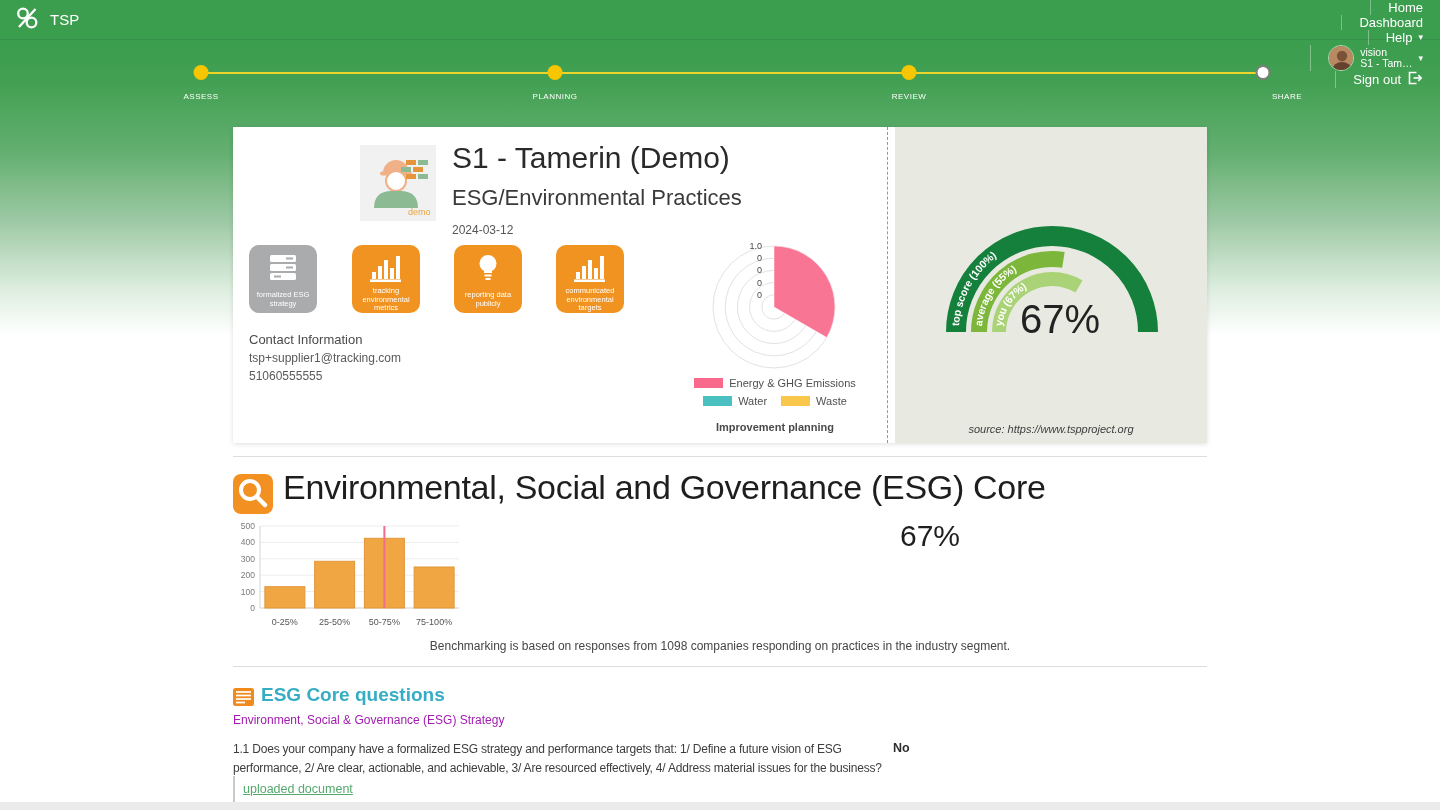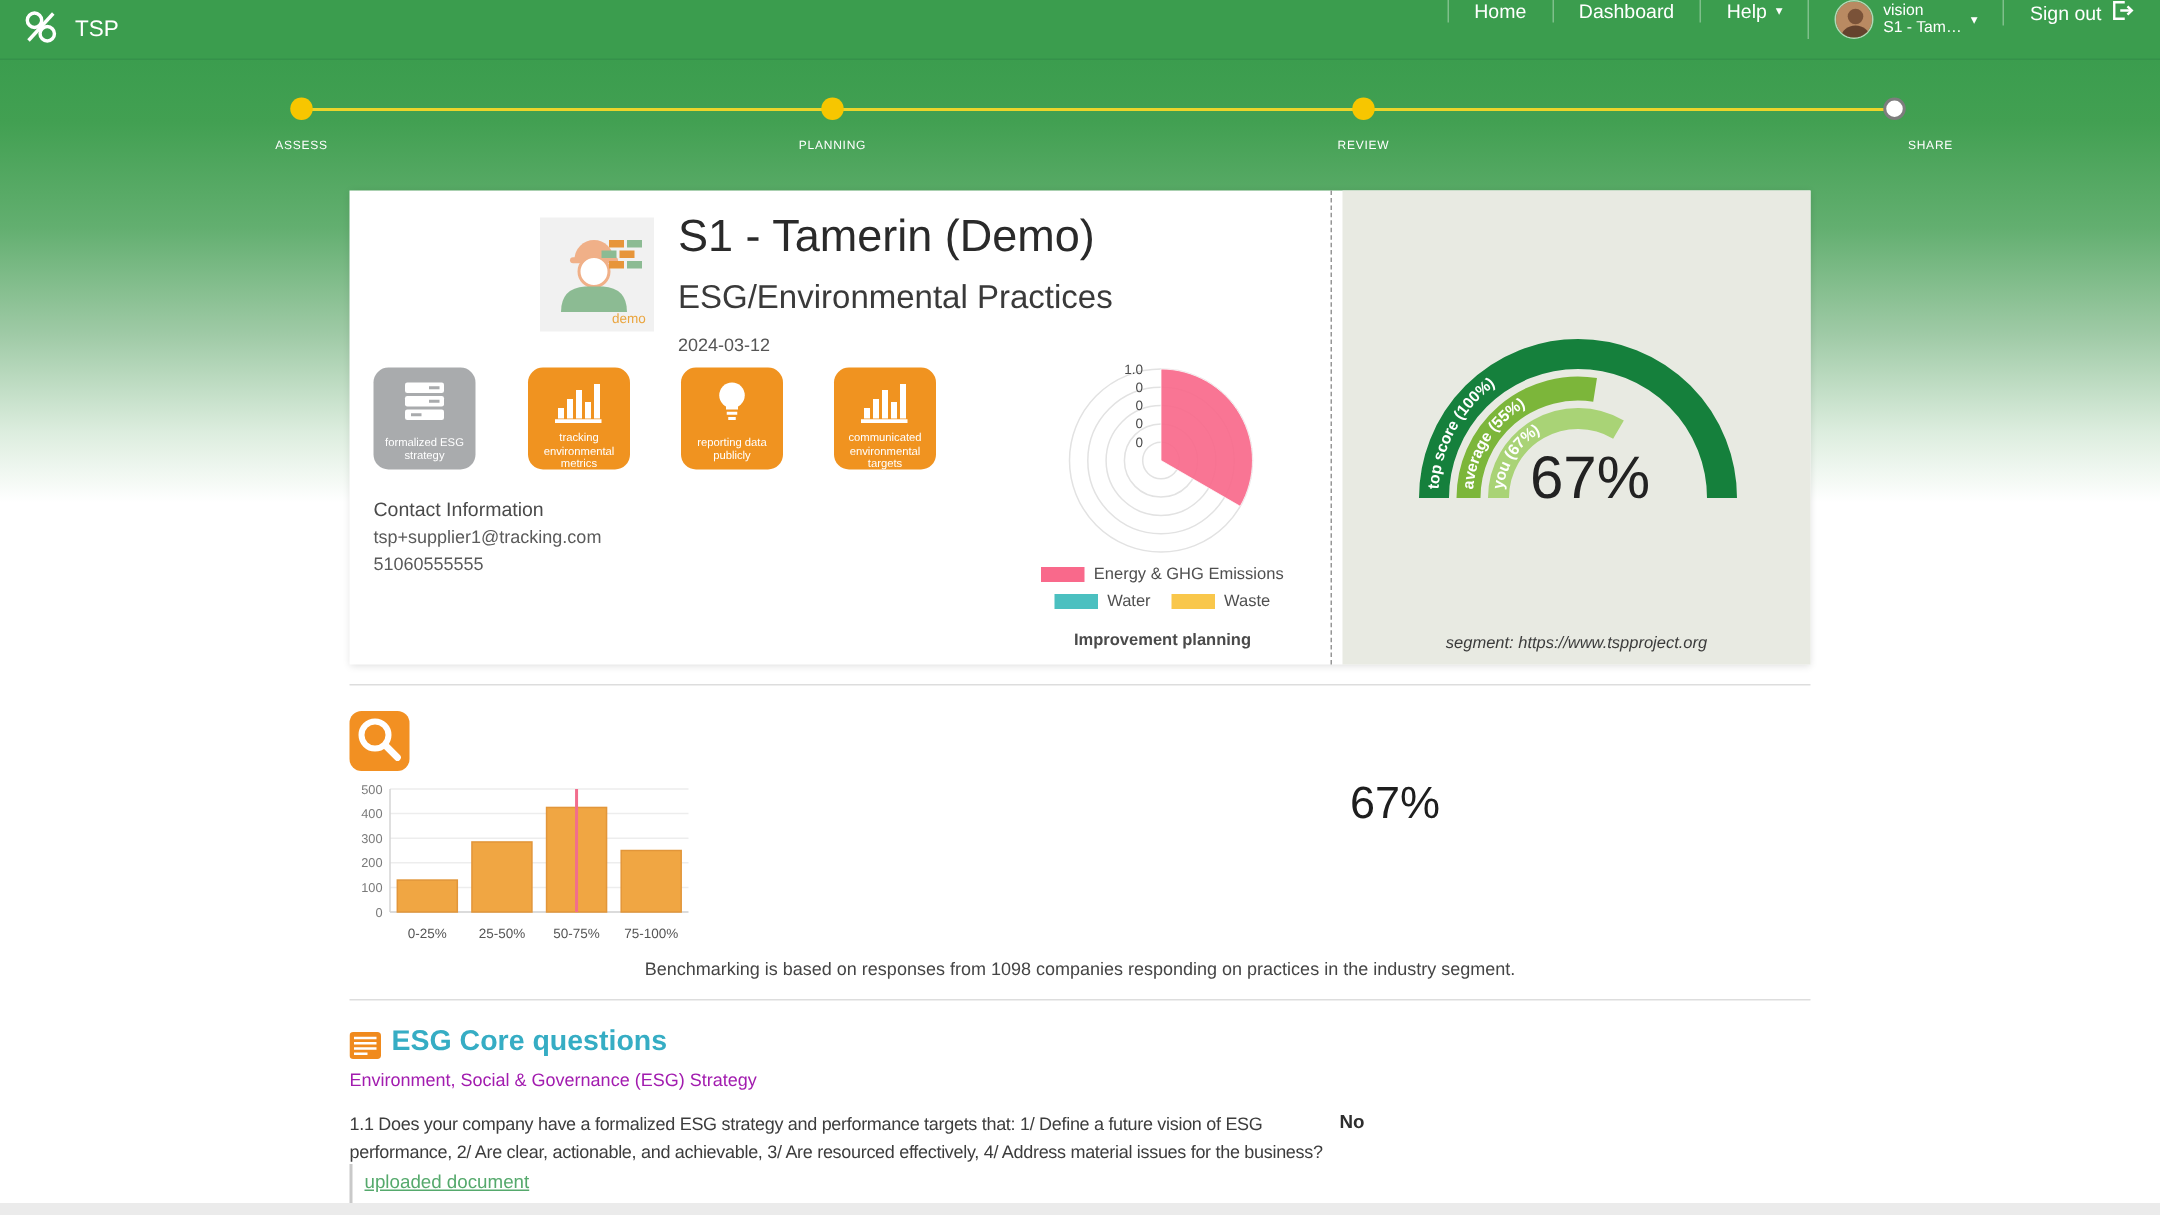--- a/index.html
+++ b/index.html
@@ -7,21 +7,21 @@
   .screen { position:relative; width:1440px; height:810px; background:#fff; overflow:hidden; }
 
   
   .hero { position:absolute; top:40px; left:0; width:100%; height:295px;
     background:linear-gradient(180deg,#3b9d4e 0%,#42a052 14%,#63af70 38%,#9fcaa6 62%,#dcedde 84%,#ffffff 100%); }
 
   
   .navbar { position:absolute; top:0; left:0; width:100%; height:40px; background:#3b9d4e;
     border-bottom:1px solid #35914a; display:flex; align-items:stretch; color:#fff; z-index:5; }
   .brand { display:flex; align-items:center; gap:9px; padding:0 14px; font-size:15px; cursor:pointer; }
-  .nav-right { margin-left:auto; display:flex; align-items:flex-start; }
+  .nav-right { margin-left:auto; display:flex; align-items:flex-end;flex-direction:column; }
   .nav-item { display:flex; align-items:center; gap:6px; padding:0 17px; border-left:1px solid rgba(255,255,255,.35);
     font-size:13px; color:#fff; text-decoration:none; cursor:pointer; }
   .caret { font-size:9px; line-height:1; }
   .nav-avatar { width:26px; height:26px; border-radius:50%; overflow:hidden; border:1px solid rgba(255,255,255,.6); flex:0 0 auto; }
   .user-text { display:flex; flex-direction:column; font-size:10.5px; line-height:11.5px; }
 
   
   #stepper { position:absolute; top:65px; left:0; width:100%; height:45px; z-index:2; }
   .step-line { position:absolute; left:201px; width:1062px; top:6.5px; height:2.5px; background:#ecd52b; }
   .step-dot { position:absolute; top:0; width:15px; height:15px; border-radius:50%; background:#f7c600;
@@ -274,32 +274,33 @@
             <path id="garc2" d="M 104 205 A 53 53 0 0 1 184.0 159.4" fill="none"></path>
           </defs>
           <path d="M 61 205 A 96 96 0 0 1 253.0 205.0" fill="none" stroke="#15803c" stroke-width="20"></path>
           <text font-size="10.5" font-weight="bold" fill="#fff" font-family="Liberation Sans, sans-serif"><textPath startOffset="6" dominant-baseline="middle" href="#garc0" xlink:href="#garc0">top score (100%)</textPath></text>
           <path d="M 84 205 A 73 73 0 0 1 168.4 132.9" fill="none" stroke="#7cb63a" stroke-width="16"></path>
           <text font-size="10.5" font-weight="bold" fill="#fff" font-family="Liberation Sans, sans-serif"><textPath startOffset="6" dominant-baseline="middle" href="#garc1" xlink:href="#garc1">average (55%)</textPath></text>
           <path d="M 104 205 A 53 53 0 0 1 184.0 159.4" fill="none" stroke="#a9d376" stroke-width="14"></path>
           <text font-size="10.5" font-weight="bold" fill="#fff" font-family="Liberation Sans, sans-serif"><textPath startOffset="6" dominant-baseline="middle" href="#garc2" xlink:href="#garc2">you (67%)</textPath></text>
         </svg>
       <div class="gauge-center">67%</div>
-      <div class="gauge-source">segment: https://www.tspproject.org</div>
+      <div class="gauge-source">source: https://www.tspproject.org</div>
     </div>
   </section>
 
   <div class="hr" style="top:456px"></div>
 
   <div class="section-icon">
     <svg width="40" height="40" viewBox="0 0 40 40">
       <circle cx="17" cy="16" r="9" fill="none" stroke="#fff" stroke-width="4"></circle>
       <line x1="24" y1="23" x2="32" y2="31" stroke="#fff" stroke-width="4.5" stroke-linecap="round"></line>
     </svg>
   </div>
+  <h1 class="section-title">Environmental, Social and Governance (ESG) Core</h1>
   <div class="section-score">67%</div>
   <svg id="hist-chart" width="230" height="122" viewBox="0 0 230 122">
       <line x1="27" y1="90" x2="226" y2="90" stroke="#cfcfcf" stroke-width="1"></line>
       <text x="22" y="93" text-anchor="end" font-size="8.5" fill="#7a7a7a" font-family="Liberation Sans, sans-serif">0</text>
       <line x1="27" y1="73.6" x2="226" y2="73.6" stroke="#ededed" stroke-width="1"></line>
       <text x="22" y="76.6" text-anchor="end" font-size="8.5" fill="#7a7a7a" font-family="Liberation Sans, sans-serif">100</text>
       <line x1="27" y1="57.199999999999996" x2="226" y2="57.199999999999996" stroke="#ededed" stroke-width="1"></line>
       <text x="22" y="60.199999999999996" text-anchor="end" font-size="8.5" fill="#7a7a7a" font-family="Liberation Sans, sans-serif">200</text>
       <line x1="27" y1="40.800000000000004" x2="226" y2="40.800000000000004" stroke="#ededed" stroke-width="1"></line>
       <text x="22" y="43.800000000000004" text-anchor="end" font-size="8.5" fill="#7a7a7a" font-family="Liberation Sans, sans-serif">300</text>

